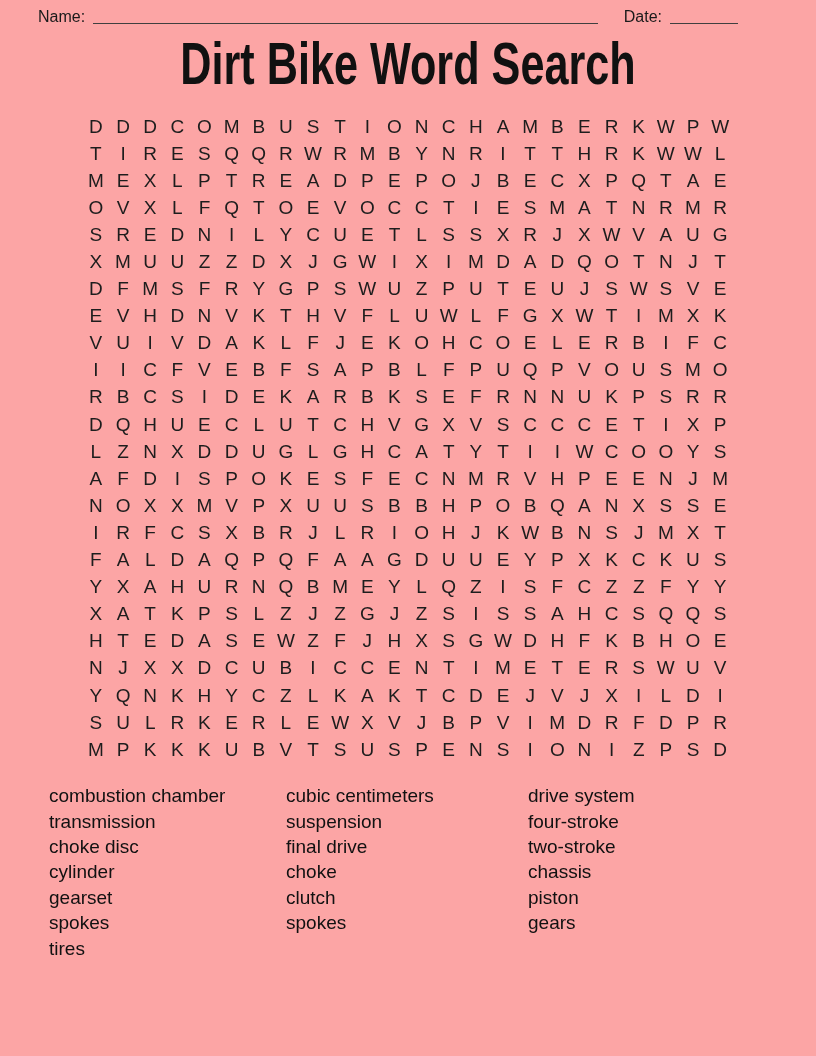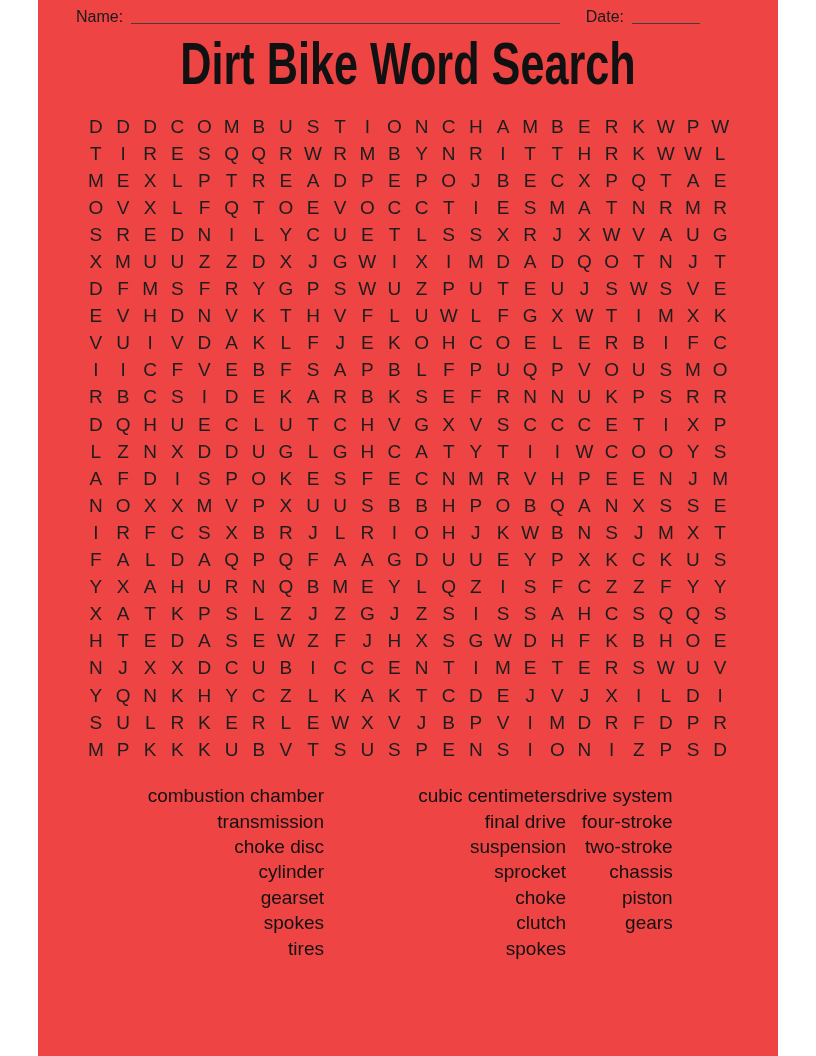--- a/index.html
+++ b/index.html
@@ -1,20 +1,20 @@
 <!DOCTYPE html>
 <html><head>
 <meta charset="utf-8">
 <style>
   html, body { margin:0; padding:0; background:#ffffff; }
   .page {
     position:relative;
-    width:740px; height:1056px;
+    width:816px; height:1056px;
     margin:0 auto;
-    background:#ef4444;
+    background:#fca5a5;
     color:#1a1a1a;
     font-family:"Liberation Sans","DejaVu Sans",sans-serif;
     overflow:hidden;
   }
   
   .header-row{
     display:flex; align-items:flex-end;
     padding:8px 78px 0 38px;
     height:18px;
   }
@@ -60,21 +60,20 @@
     margin:20px 0 0 49px;
   }
   .word-col{ flex:0 0 auto; }
   .word-col.col-0{ width:237px; }
   .word-col.col-1{ width:242px; }
   .word{
     font-size:19px;
     line-height:25.4px;
     color:#111;
     white-space:nowrap;
-    text-align:right;
   }
 </style>
 </head>
 <body>
 
 <div class="page">
 
   <div class="header-row">
     <span class="hdr-label">Name:</span>
     <span class="name-line"></span>
@@ -668,23 +667,22 @@
         <div class="word">combustion chamber</div>
         <div class="word">transmission</div>
         <div class="word">choke disc</div>
         <div class="word">cylinder</div>
         <div class="word">gearset</div>
         <div class="word">spokes</div>
         <div class="word">tires</div>
       </div>
       <div class="word-col col-1">
         <div class="word">cubic centimeters</div>
+        <div class="word">suspension</div>
         <div class="word">final drive</div>
-        <div class="word">suspension</div>
-        <div class="word">sprocket</div>
         <div class="word">choke</div>
         <div class="word">clutch</div>
         <div class="word">spokes</div>
       </div>
       <div class="word-col col-2">
         <div class="word">drive system</div>
         <div class="word">four-stroke</div>
         <div class="word">two-stroke</div>
         <div class="word">chassis</div>
         <div class="word">piston</div>

